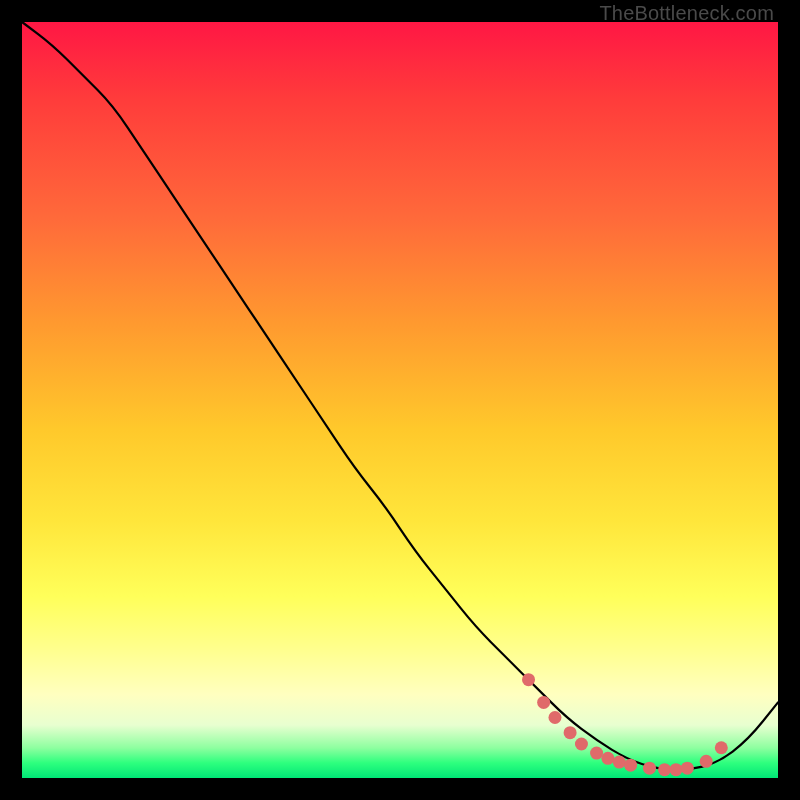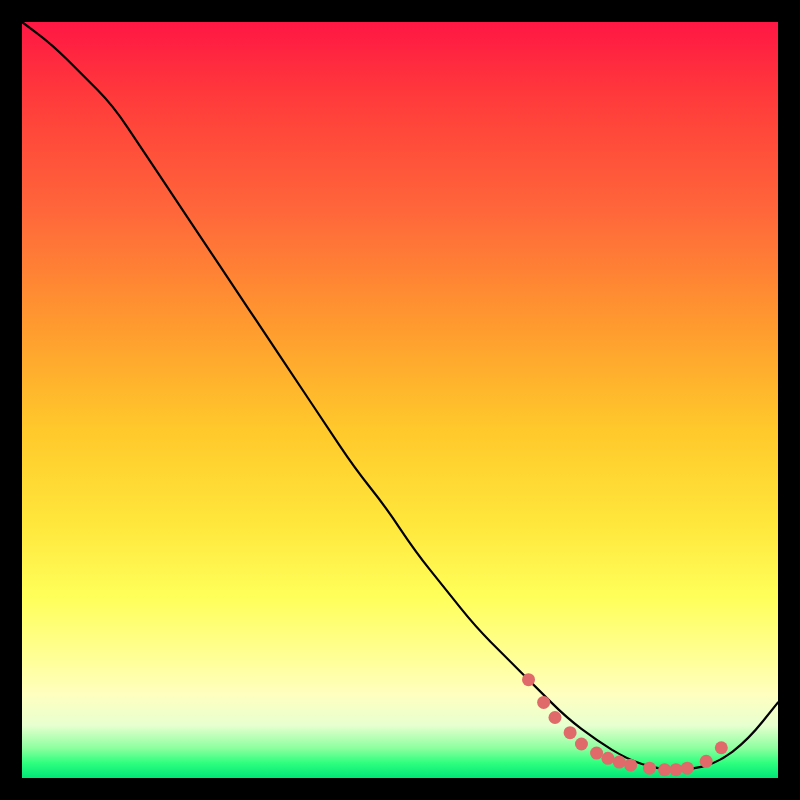--- a/index.html
+++ b/index.html
@@ -54,20 +54,21 @@
     top: 0;
     width: 756px;
     height: 756px;
     overflow: visible;
   }
 </style>
 </head>
 <body>
 
 <div class="frame">
+  <div class="attribution">TheBottleneck.com</div>
 
   <div class="plot">
     <svg class="curve" viewBox="0 0 756 756">
       <path id="curve-path" fill="none" stroke="#000" stroke-width="2.2" stroke-linecap="round" stroke-linejoin="round" d="M 0,0 Q 0,0 15.120000000000001,11.340000000000032 Q 30.240000000000002,22.680000000000064 45.36,37.80000000000001 Q 60.480000000000004,52.91999999999996 75.6,68.03999999999996 Q 90.72,83.15999999999997 105.84,105.83999999999997 Q 120.96000000000001,128.51999999999998 136.08,151.2 Q 151.20000000000002,173.88 166.32,196.56 Q 181.44,219.24 196.56,241.92 Q 211.68,264.59999999999997 226.8,287.28 Q 241.92000000000002,309.96000000000004 257.03999999999996,332.64 Q 272.15999999999997,355.32 287.28,378 Q 302.40000000000003,400.68 317.52,423.36 Q 332.64,446.04 347.76,464.94000000000005 Q 362.88,483.84000000000003 378,506.52000000000004 Q 393.12,529.2 408.24,548.1 Q 423.36,567 438.48,585.9 Q 453.59999999999997,604.8 468.72,619.92 Q 483.84000000000003,635.04 498.96000000000004,650.16 Q 514.08,665.28 529.2,680.4 Q 544.3199999999999,695.52 559.44,706.86 Q 574.5600000000001,718.2 589.6800000000001,727.6500000000001 Q 604.8000000000001,737.1 619.9200000000001,742.014 Q 635.04,746.928 650.16,747.684 Q 665.28,748.44 680.4,744.6600000000001 Q 695.52,740.88 710.64,729.54 Q 725.76,718.2 740.88,699.3 T 756,680.4"></path>
       <g id="dots-group">
           <circle cx="506.52000000000004" cy="657.72" r="6.5" fill="#e06a6a"></circle>
           <circle cx="521.64" cy="680.4" r="6.5" fill="#e06a6a"></circle>
           <circle cx="532.98" cy="695.52" r="6.5" fill="#e06a6a"></circle>
           <circle cx="548.1" cy="710.64" r="6.5" fill="#e06a6a"></circle>
           <circle cx="559.4399999999999" cy="721.98" r="6.5" fill="#e06a6a"></circle>

